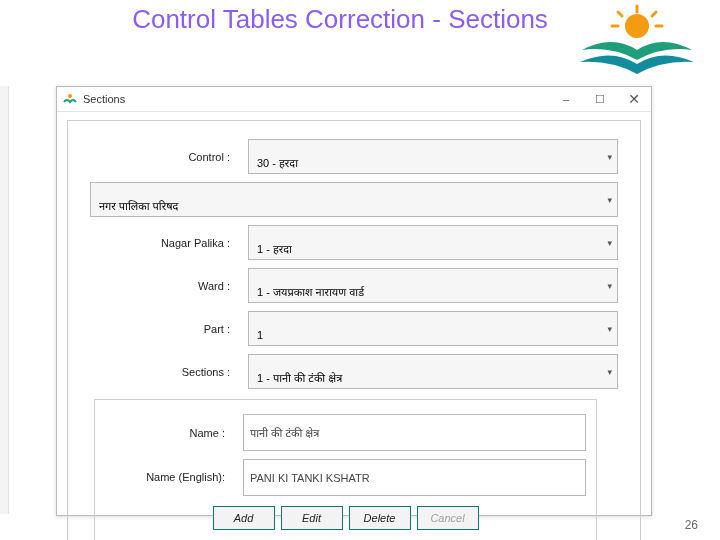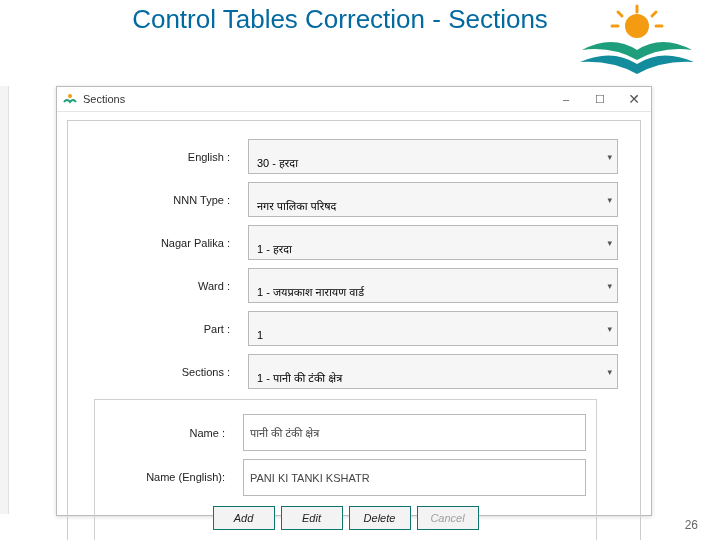--- a/index.html
+++ b/index.html
@@ -18,21 +18,21 @@
     height: 80px;
     width: 100%;
   }
   .slide-title {
     position: absolute;
     left: 120px;
     right: 160px;
     top: 5px;
     text-align: center;
     font-size: 26px;
-    color: #0369a1;
+    color: #8b5cf6;
     line-height: 1.15;
   }
   
   .logo-left-wrap {
     position: absolute;
     left: 10px;
     top: 4px;
     width: 105px;
     height: 66px;
   }
@@ -227,29 +227,28 @@
       <div class="ctrl-btn ctrl-close">
         <span>✕</span>
       </div>
     </div>
   </div>
 
   <div class="client">
     <div class="panel">
 
       <div class="form-row">
-        <div class="lbl">English :</div>
+        <div class="lbl">Control :</div>
         <div class="selectish">
           <span>30 - हरदा</span>
           <span class="chev">▾</span>
         </div>
       </div>
 
       <div class="form-row">
-        <div class="lbl">NNN Type :</div>
         <div class="selectish">
           <span>नगर पालिका परिषद</span>
           <span class="chev">▾</span>
         </div>
       </div>
 
       <div class="form-row">
         <div class="lbl">Nagar Palika :</div>
         <div class="selectish">
           <span>1 - हरदा</span>

